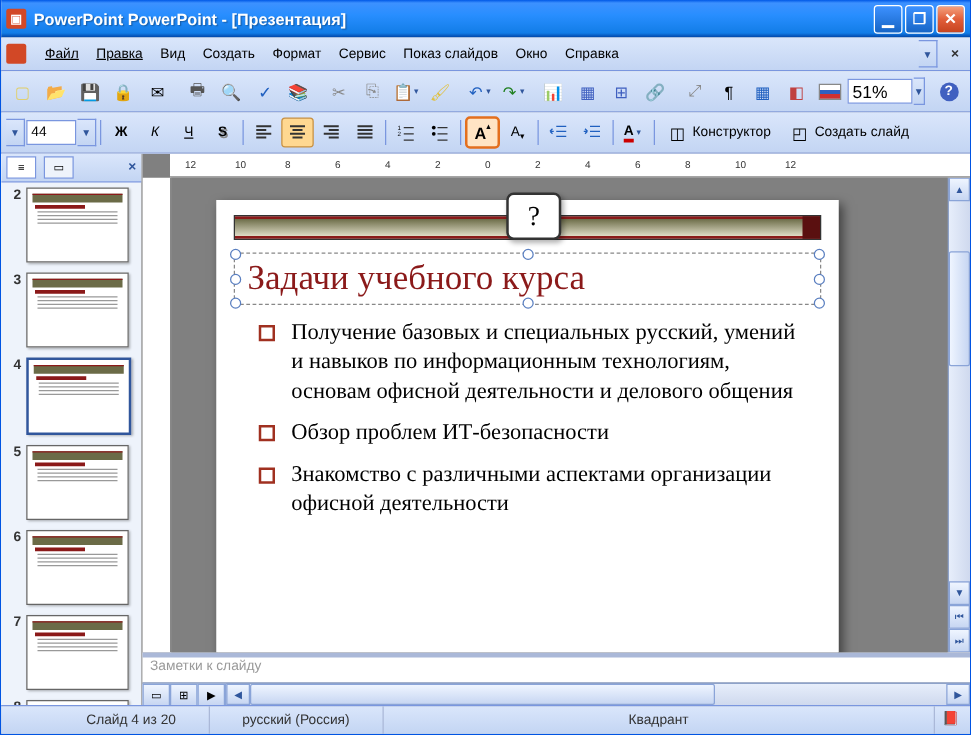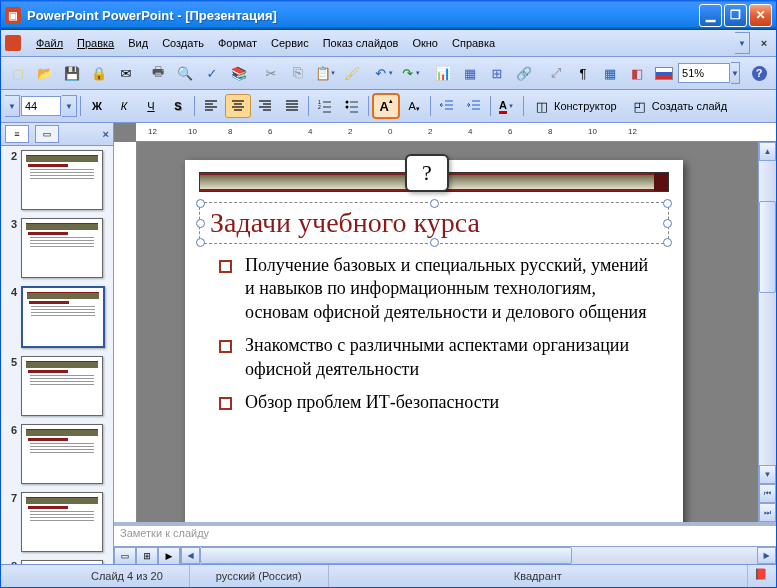--- a/index.html
+++ b/index.html
@@ -19,21 +19,21 @@
 .menubar .spacer{flex:1}
 .help-box{width:142px;height:18px;background:#fff;border:1px solid #7a96df;padding:1px 3px;color:#888;display:flex;align-items:center}
 .help-dd{width:14px;height:20px;background:linear-gradient(to bottom,#dae6fb,#c3d5f3);border:1px solid #7a96df;border-left:none;display:flex;align-items:center;justify-content:center;color:#30569c;font-size:8px}
 .doc-close{width:16px;height:16px;margin-left:6px;display:flex;align-items:center;justify-content:center;font-weight:bold;color:#333}
 
 .toolbar{height:28px;background:linear-gradient(to bottom,#dae6fb,#c3d5f3);display:flex;align-items:center;padding:2px 4px;gap:1px;border-bottom:1px solid #7a96df}
 .tbtn{min-width:20px;height:22px;display:flex;align-items:center;justify-content:center;border:1px solid transparent;border-radius:3px;padding:0 2px;cursor:default}
 .tsep{width:1px;height:20px;background:#7a96df;margin:0 2px}
 .tdd{width:8px;font-size:7px;color:#30569c;text-align:center}
 .ticon{width:16px;height:16px;display:flex;align-items:center;justify-content:center;font-size:13px}
-.zoom-box{width:44px;height:18px;background:#fff;border:1px solid #7a96df;padding:0 3px;font-size:11px}
+.zoom-box{width:44px;height:18px;background:#fff;border:1px solid #7a96df;padding:0 3px;font-size:14px}
 
 .fmt-toolbar{height:28px;background:linear-gradient(to bottom,#dae6fb,#c3d5f3);display:flex;align-items:center;padding:2px 4px;gap:1px;border-bottom:1px solid #7a96df}
 .font-box{width:122px;height:18px;background:#fff;border:1px solid #7a96df;padding:0 3px;display:flex;align-items:center}
 .size-box{width:32px;height:18px;background:#fff;border:1px solid #7a96df;padding:0 3px;display:flex;align-items:center}
 .btn-highlighted{border:2px solid #e36f1e !important;border-radius:4px;background:#ffe4c4}
 .tbtn.labeled{padding:0 6px;gap:4px;font-size:11px}
 
 .workspace{flex:1;display:flex;background:#fff;overflow:hidden;position:relative}
 .thumb-pane{width:112px;background:#eef3fb;border-right:1px solid #999;display:flex;flex-direction:column}
 .thumb-tabs{height:22px;background:linear-gradient(to bottom,#dae6fb,#c3d5f3);display:flex;align-items:center;border-bottom:1px solid #7a96df;padding:0 4px;gap:6px}
@@ -47,21 +47,21 @@
 .thumb-img .th-bar{height:6px;background:#6b6b47;margin:4px 4px 2px 4px;border-top:1px solid #8b1a1a}
 .thumb-img .th-line{height:1px;background:#999;margin:2px 8px}
 .thumb-img .th-title{height:3px;background:#8b1a1a;margin:2px 6px;width:50%}
 
 .slide-area{flex:1;display:flex;flex-direction:column;background:#808080;position:relative}
 .ruler-h{height:18px;background:#fff;border-bottom:1px solid #888;margin-left:22px;position:relative;font-size:8px;overflow:hidden;color:#333}
 .ruler-h .rnum{position:absolute;top:4px}
 .slide-body{flex:1;display:flex;overflow:hidden}
 .ruler-v{width:22px;background:#fff;border-right:1px solid #888}
 .canvas-wrap{flex:1;position:relative;background:#808080;overflow:hidden}
-.slide{position:absolute;left:48px;top:18px;width:498px;height:370px;background:#fff;box-shadow:3px 3px 8px rgba(0,0,0,0.5)}
+.slide{position:absolute;left:36px;top:18px;width:498px;height:370px;background:#fff;box-shadow:3px 3px 8px rgba(0,0,0,0.5)}
 .slide-deco{margin:12px 14px 0 14px;height:18px;background:linear-gradient(to bottom,#8b1a1a 0,#8b1a1a 2px,#6b6b47 2px,#e0ddc8 16px,#8b1a1a 16px);border:1px solid #333;position:relative}
 .slide-deco::after{content:"";position:absolute;right:0;top:0;width:14px;height:100%;background:#5a1010}
 .slide-title-box{margin:10px 14px 6px 14px;border:1px dashed #888;padding:4px 10px;position:relative}
 .slide-title{font-family:"Times New Roman",serif;font-size:28px;color:#8b1a1a}
 .handle{position:absolute;width:7px;height:7px;background:#fff;border:1px solid #5a7fc0;border-radius:50%}
 .h-tl{left:-4px;top:-4px}.h-tr{right:-4px;top:-4px}.h-bl{left:-4px;bottom:-4px}.h-br{right:-4px;bottom:-4px}
 .h-tm{left:50%;top:-4px;margin-left:-4px}.h-bm{left:50%;bottom:-4px;margin-left:-4px}
 .h-ml{left:-4px;top:50%;margin-top:-4px}.h-mr{right:-4px;top:50%;margin-top:-4px}
 .slide-content{margin:10px 30px;font-family:"Times New Roman",serif;font-size:18px;color:#000}
 .slide-content li{list-style:none;position:relative;margin-bottom:10px;line-height:1.3;padding-left:4px}
@@ -77,21 +77,21 @@
 
 .scroll-h{height:17px;background:linear-gradient(to bottom,#e7eefb,#cfd9ee);border-top:1px solid #8aa4d8;display:flex}
 .scroll-h .viewbtns{display:flex;background:#dbe5f7;border-right:1px solid #8aa4d8}
 .scroll-h .vbtn{width:20px;height:16px;border:1px solid #8aa4d8;background:linear-gradient(to bottom,#eff5ff,#c7d6f2);display:flex;align-items:center;justify-content:center;font-size:9px}
 .scroll-h .sbtn{width:17px;background:linear-gradient(to bottom,#eff5ff,#c7d6f2);border:1px solid #8aa4d8;display:flex;align-items:center;justify-content:center;font-size:8px;color:#30569c}
 .scroll-h .strack{flex:1;position:relative}
 .scroll-h .sthumb{position:absolute;top:0;bottom:0;left:0;width:370px;background:linear-gradient(to bottom,#eff5ff,#c7d6f2);border:1px solid #8aa4d8;border-radius:2px}
 
 .statusbar{height:22px;background:linear-gradient(to bottom,#dae6fb,#c3d5f3);display:flex;align-items:center;font-size:11px;color:#333;border-top:1px solid #7a96df}
 .statusbar .cell{padding:0 26px;border-right:1px solid #aab8d8;height:100%;display:flex;align-items:center}
-.statusbar .cell:first-child{padding-left:90px}
+.statusbar .cell:first-child{padding-left:68px}
 .statusbar .flex{flex:1}
 .statusbar .sicon{width:16px;height:16px;margin:0 6px}
 
 .callout{position:absolute;z-index:50;pointer-events:none}
 .callout .bubble{width:40px;height:34px;background:#fff;border:2px solid #333;border-radius:6px;display:flex;align-items:center;justify-content:center;font-size:22px;font-family:"Times New Roman";box-shadow:2px 2px 4px rgba(0,0,0,0.3)}
 
 
 .i-new{color:#e0d070}.i-open{color:#e0c040}.i-save{color:#4060c0}.i-perm{color:#4060c0}
 .i-print{color:#555}.i-preview{color:#4060c0}.i-spell{color:#2060c0}.i-research{color:#2060c0}
 .i-cut{color:#888}.i-copy{color:#888}.i-paste{color:#b07030}.i-fmt{color:#e0c040}
@@ -420,22 +420,22 @@
               <span class="handle h-ml"></span>
                 <span class="handle h-mr"></span>
               <span class="handle h-bl"></span>
                 <span class="handle h-bm"></span>
                 <span class="handle h-br"></span>
               <div class="slide-title">Задачи учебного курса</div>
             </div>
             <div class="slide-content">
               <ul id="bullets">
                   <li>Получение базовых и специальных русский, умений и навыков по информационным технологиям, основам офисной деятельности и делового общения</li>
+                  <li>Обзор проблем ИТ-безопасности</li>
                   <li>Знакомство с различными аспектами организации офисной деятельности</li>
-                  <li>Обзор проблем ИТ-безопасности</li>
                 </ul>
             </div>
           </div>
 
           <div class="callout" style="left:268px;top:-6px">
 
             <div class="bubble" style="margin-top:18px">?</div>
           </div>
         </div>
         <div class="scroll-v">

